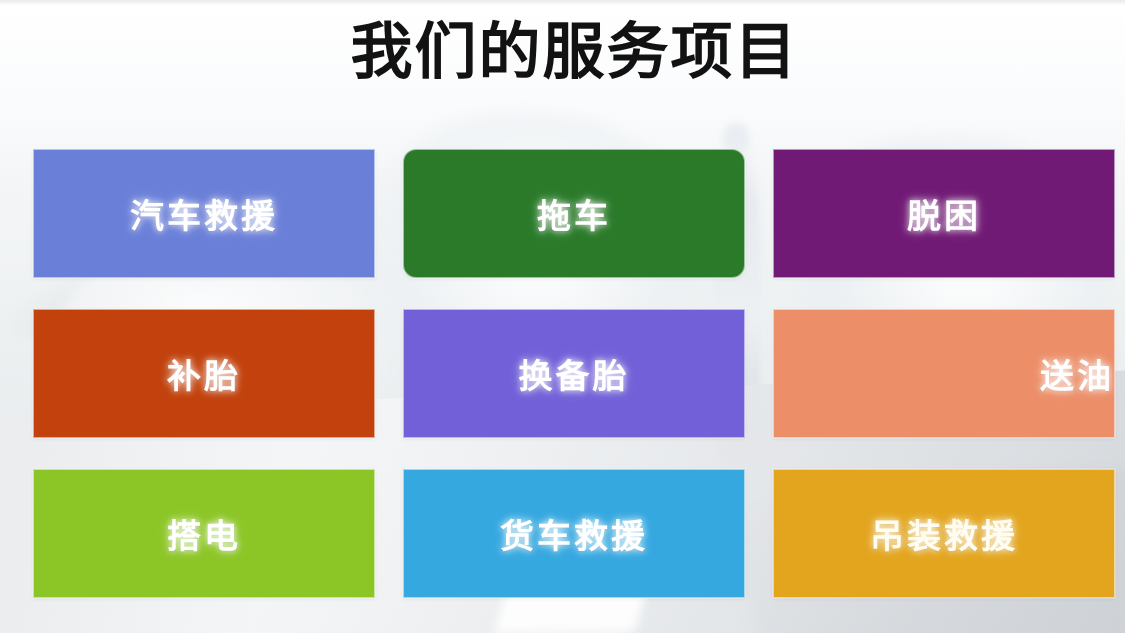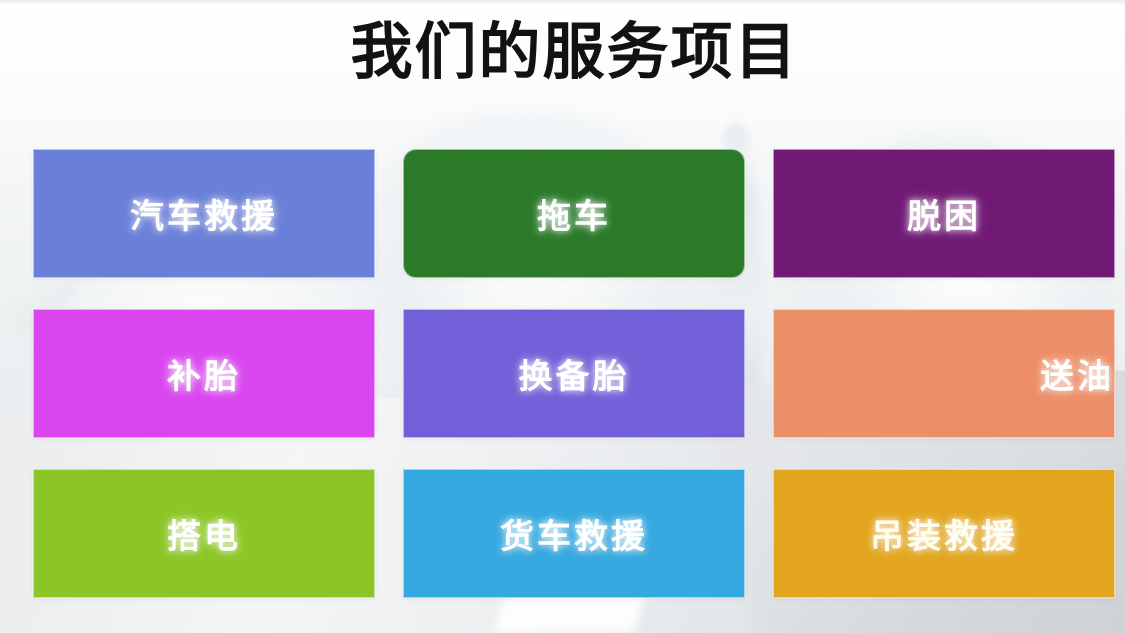--- a/index.html
+++ b/index.html
@@ -266,21 +266,21 @@
 
     <div class="tile" style="background: rgb(106, 127, 216);">
           <span class="tile-label" style="color: rgb(255, 255, 255);">汽车救援</span>
         </div>
         <div class="tile" style="background: rgb(42, 122, 42); border-radius: 13px;">
           <span class="tile-label" style="color: rgb(255, 255, 255);">拖车</span>
         </div>
         <div class="tile" style="background: #701a75;">
           <span class="tile-label" style="color: rgb(255, 255, 255);">脱困</span>
         </div>
-        <div class="tile" style="background: #d946ef;">
+        <div class="tile" style="background: #c2410c;">
           <span class="tile-label" style="color: rgb(255, 255, 255);">补胎</span>
         </div>
         <div class="tile" style="background: rgb(113, 96, 216);">
           <span class="tile-label" style="color: rgb(255, 255, 255);">换备胎</span>
         </div>
         <div class="tile" style="background: rgb(236, 142, 104); justify-content: flex-end;">
           <span class="tile-label" style="color: rgb(255, 255, 255);">送油</span>
         </div>
         <div class="tile" style="background: rgb(140, 198, 38);">
           <span class="tile-label" style="color: rgb(255, 255, 255);">搭电</span>

